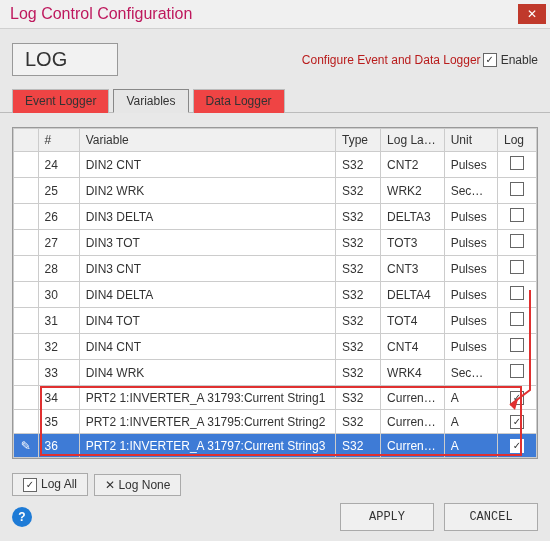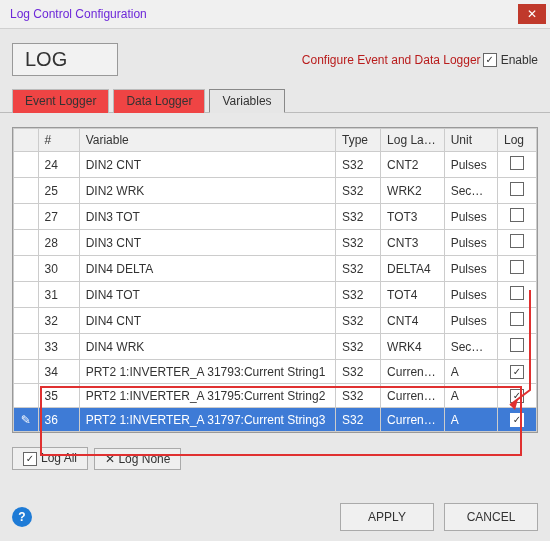--- a/index.html
+++ b/index.html
@@ -20,22 +20,22 @@
   .titlebar {
     height: 28px;
     background: #f0f0f0;
     border-bottom: 1px solid #d0d0d0;
     display: flex;
     align-items: center;
     padding: 0 4px 0 10px;
   }
   .titlebar .title {
     flex: 1;
-    font-size: 12px;
-    color: #6d28d9;
+    font-size: 16px;
+    color: #be185d;
   }
   .close-btn {
     width: 28px;
     height: 20px;
     background: #c0392b;
     color: #fff;
     display: flex;
     align-items: center;
     justify-content: center;
     font-size: 12px;
@@ -204,20 +204,21 @@
     cursor: pointer;
   }
   .big-btn {
     border: 1px solid #aaa;
     background: #f0f0f0;
     padding: 6px 0;
     width: 92px;
     text-align: center;
     font-size: 12px;
     cursor: pointer;
+    font-family: Liberation Mono, monospace;
   }
 </style>
 </head>
 <body>
 
 <div class="dialog">
 
   <div class="titlebar">
     <span class="title">Log Control Configuration</span>
     <div class="close-btn">
@@ -230,22 +231,22 @@
     <div class="spacer"></div>
     <span class="config-link">Configure Event and Data Logger</span>
     <span class="enable-block">
       <span class="checkbox checked"></span>
       <span>Enable</span>
     </span>
   </div>
 
   <div class="tabs">
       <div class="tab">Event Logger</div>
+      <div class="tab active">Variables</div>
       <div class="tab">Data Logger</div>
-      <div class="tab active">Variables</div>
     </div>
 
   <div class="table-wrap">
     <table class="grid">
       <colgroup>
         <col class="c0">
           <col class="c1">
           <col class="c2">
           <col class="c3">
           <col class="c4">
@@ -277,20 +278,29 @@
             <td class="row-left-ind"></td>
             <td>25</td>
             <td>DIN2 WRK</td>
             <td>S32</td>
             <td>WRK2</td>
             <td>Sec…</td>
             <td class="log-cell"><span class="checkbox"></span></td>
           </tr>
           <tr>
             <td class="row-left-ind"></td>
+            <td>26</td>
+            <td>DIN3 DELTA</td>
+            <td>S32</td>
+            <td>DELTA3</td>
+            <td>Pulses</td>
+            <td class="log-cell"><span class="checkbox"></span></td>
+          </tr>
+          <tr>
+            <td class="row-left-ind"></td>
             <td>27</td>
             <td>DIN3 TOT</td>
             <td>S32</td>
             <td>TOT3</td>
             <td>Pulses</td>
             <td class="log-cell"><span class="checkbox"></span></td>
           </tr>
           <tr>
             <td class="row-left-ind"></td>
             <td>28</td>

